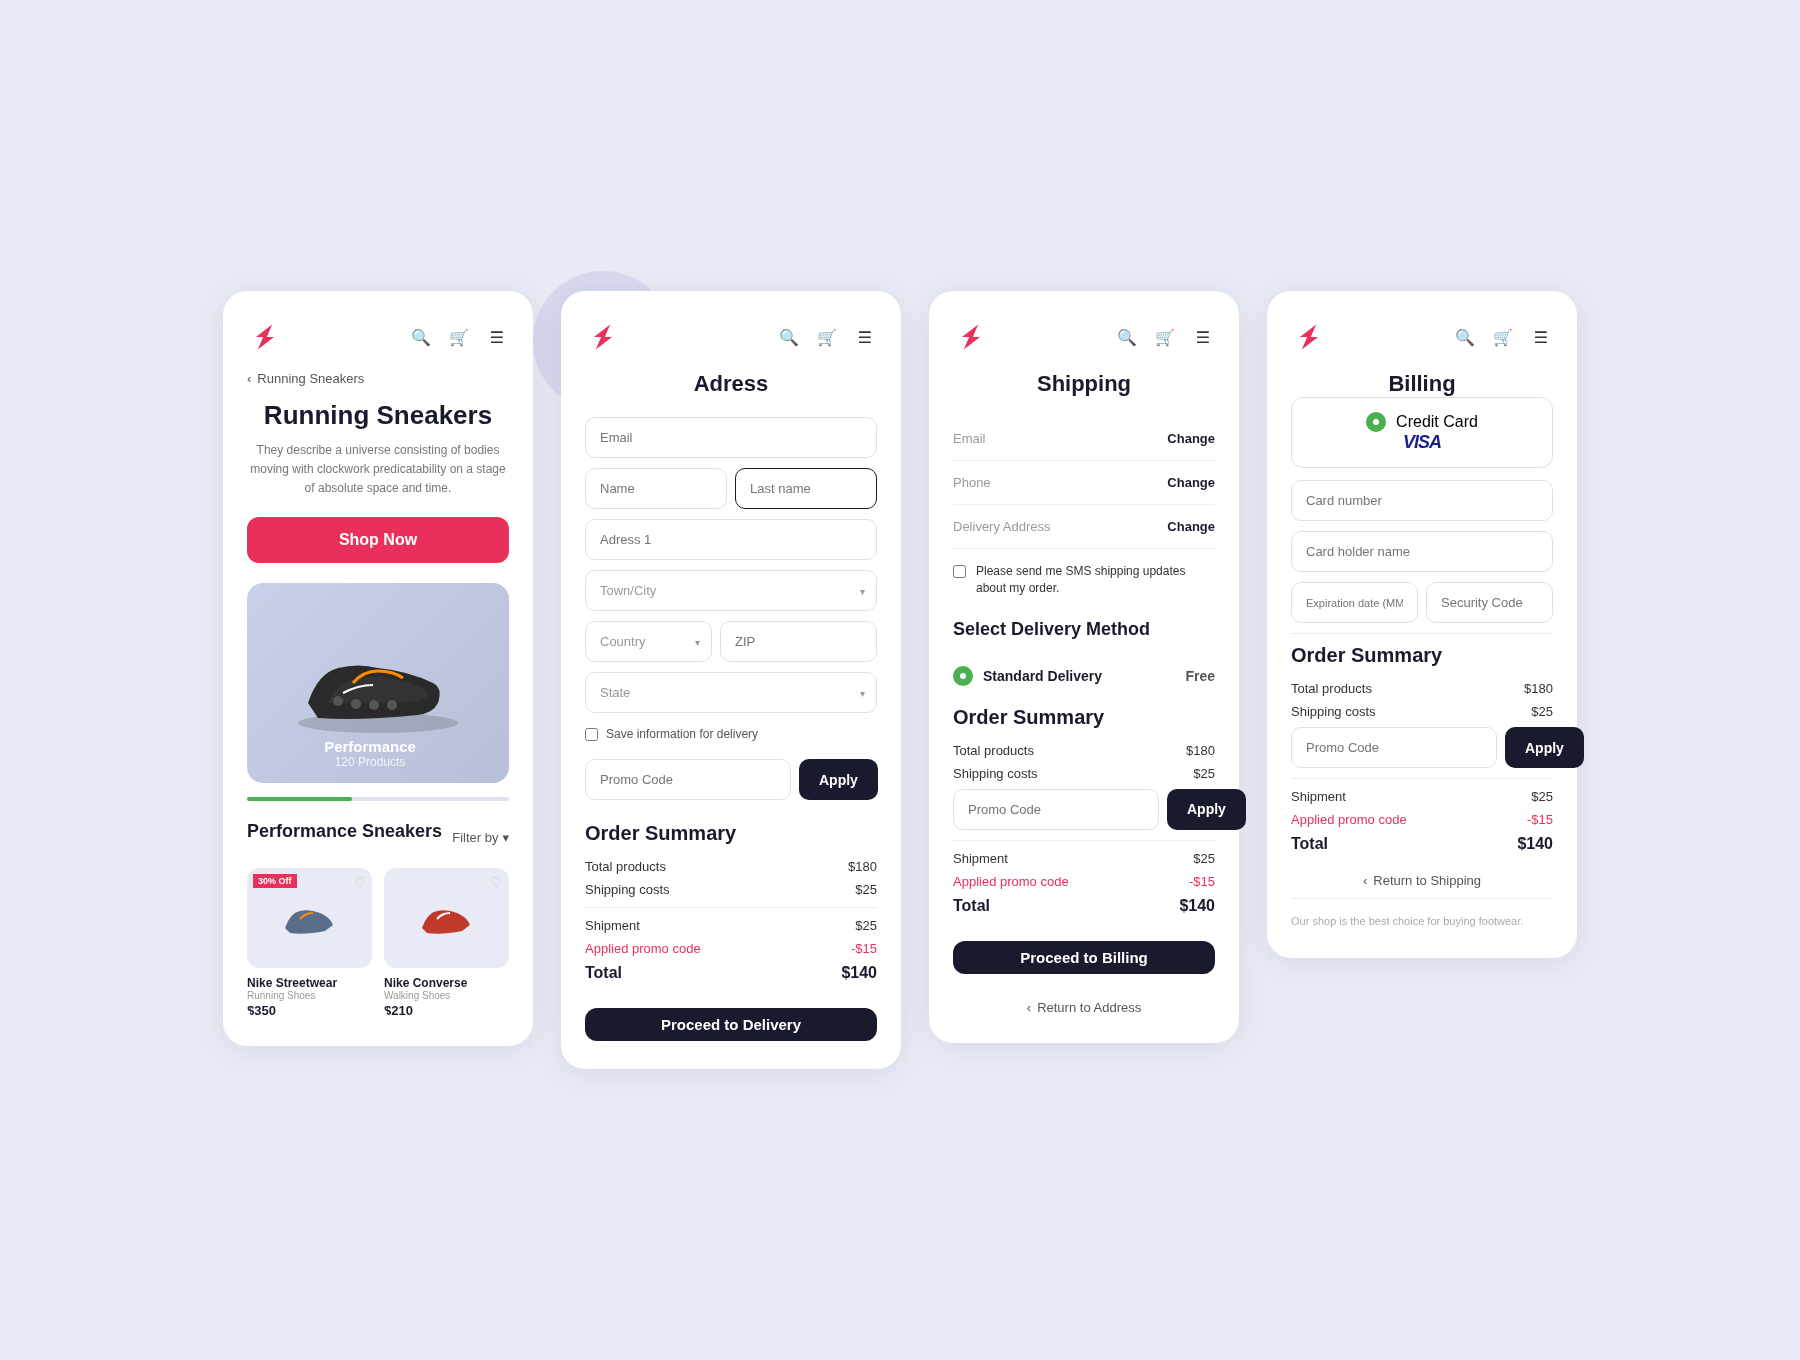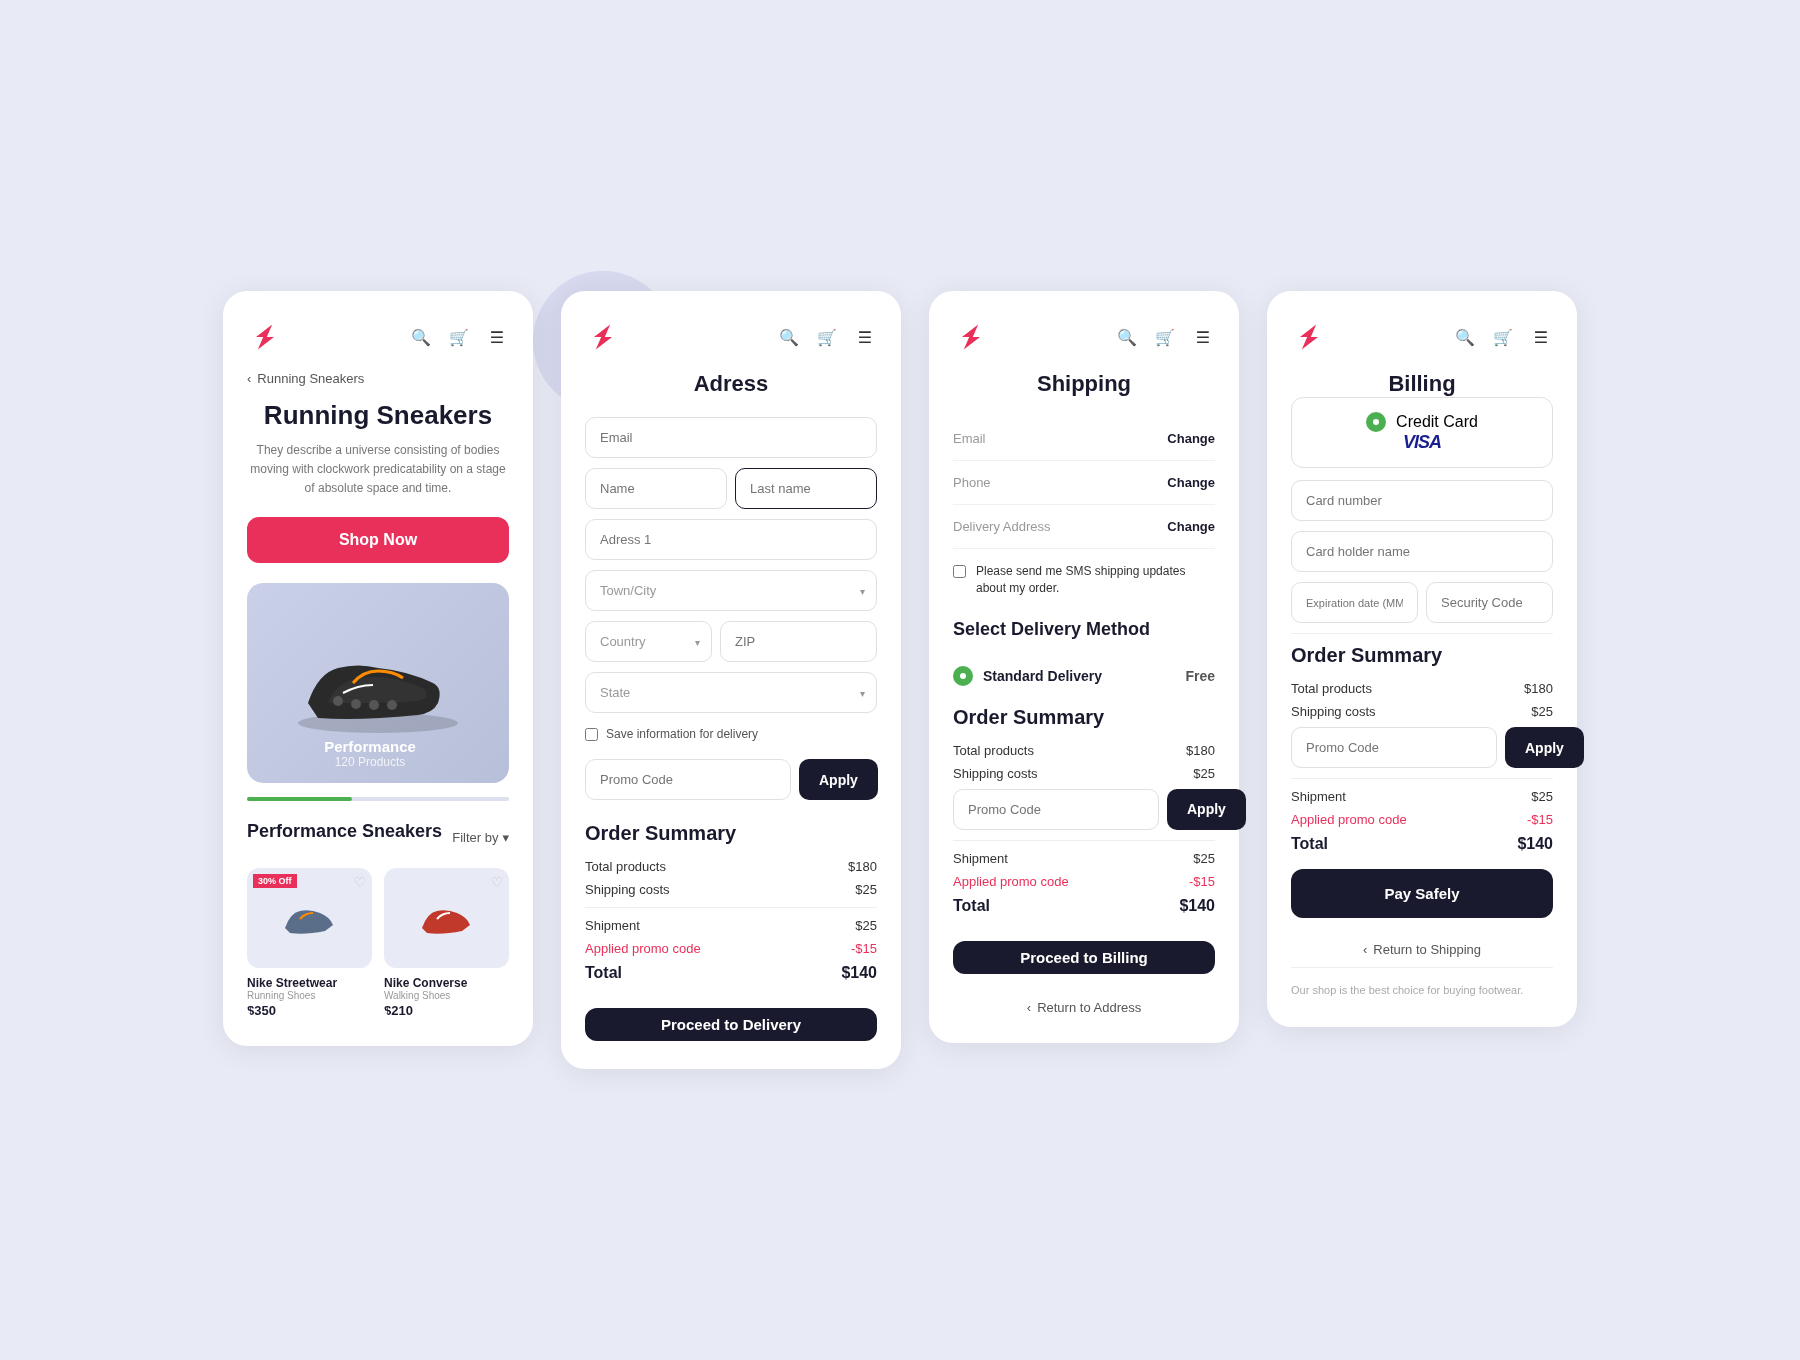--- a/index.html
+++ b/index.html
@@ -800,21 +800,20 @@
       <span>$25</span>
     </div>
     <div class="summary-row promo-applied">
       <span>Applied promo code</span>
       <span>-$15</span>
     </div>
     <div class="summary-row total">
       <span>Total</span>
       <span>$140</span>
     </div>
-    <button class="pay-safe-btn">Pay Safely</button>
     <div style="display:flex;justify-content:center;">
       <button class="return-btn">
         <span>‹</span>
         <span>Return to Shipping</span>
       </button>
     </div>
     <div class="summary-divider"></div>
     <p class="footer-text">Our shop is the best choice for buying footwear.</p>
   </div>
 

